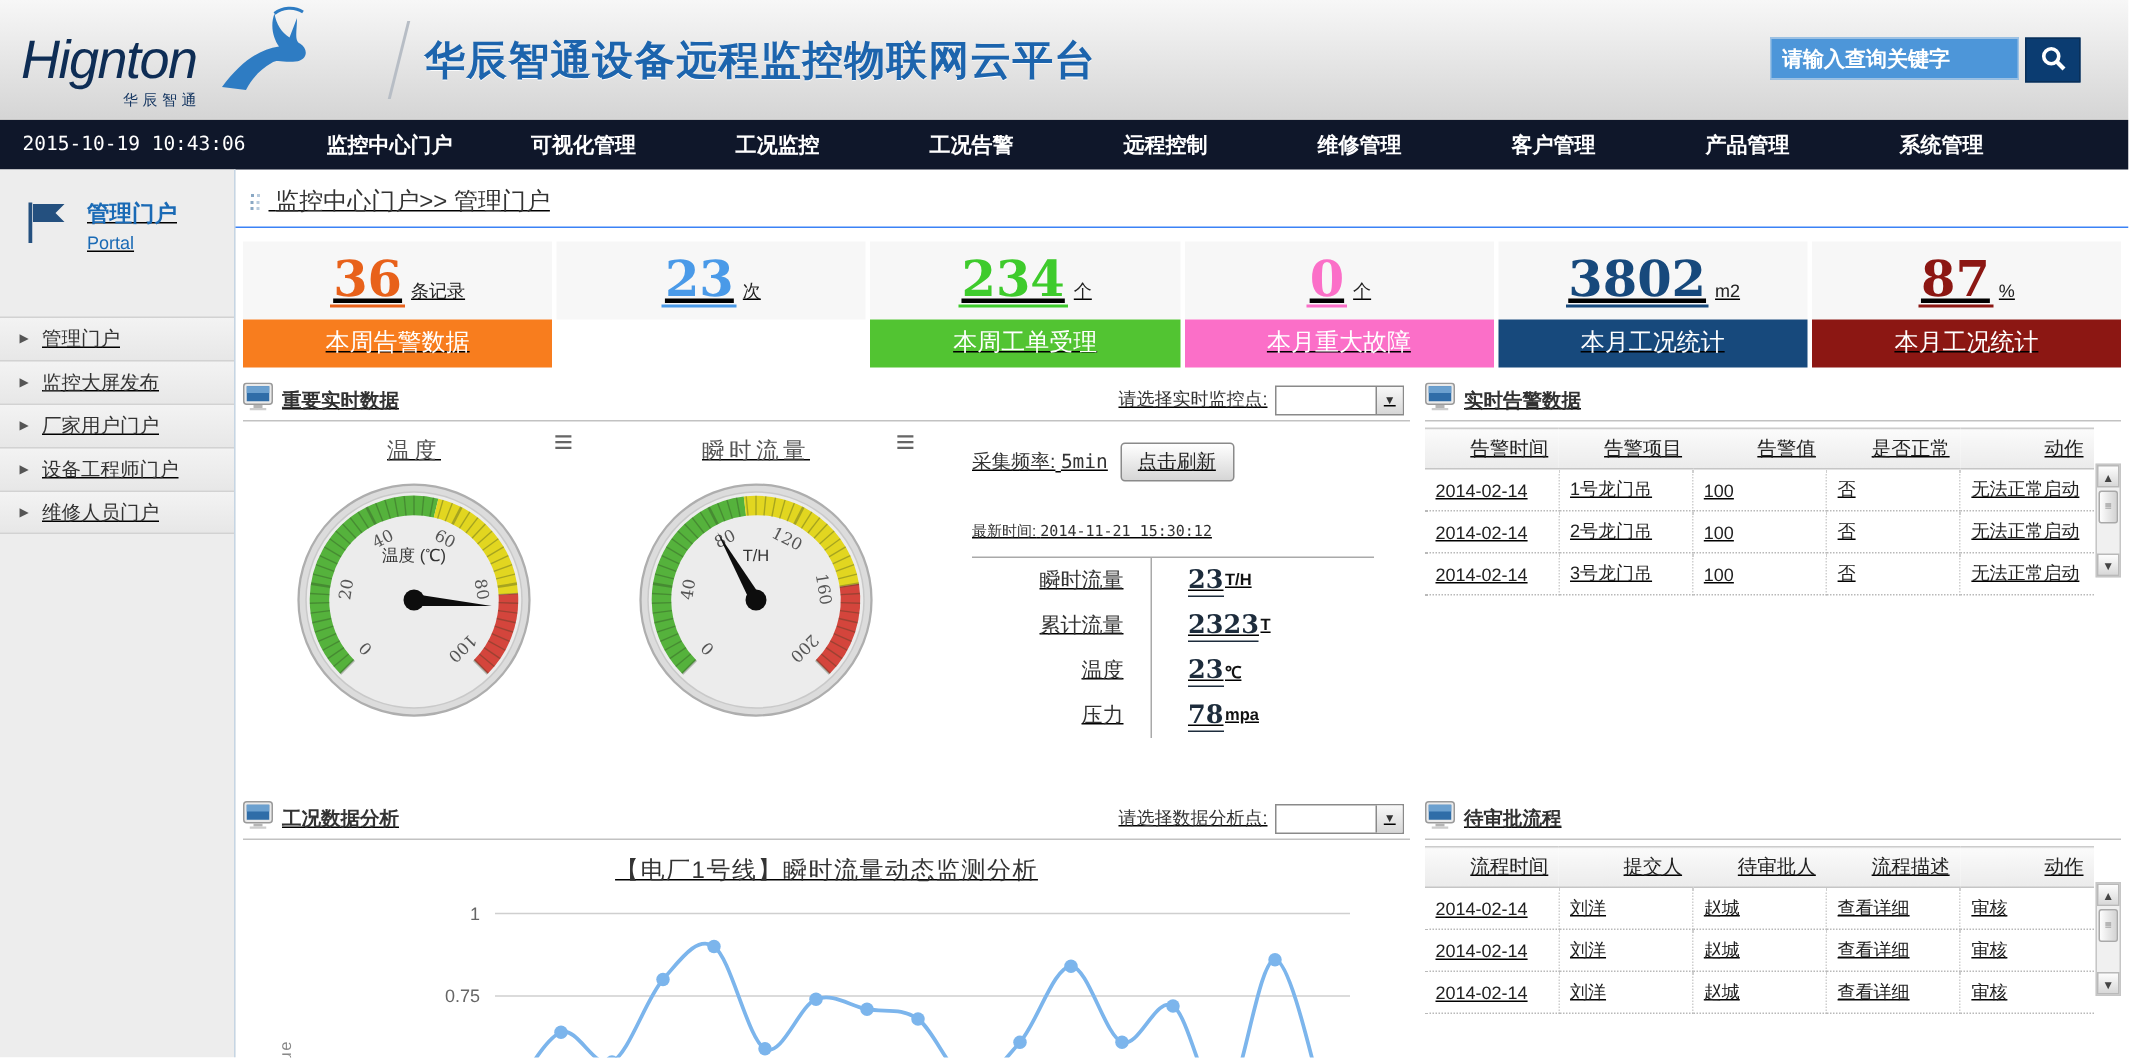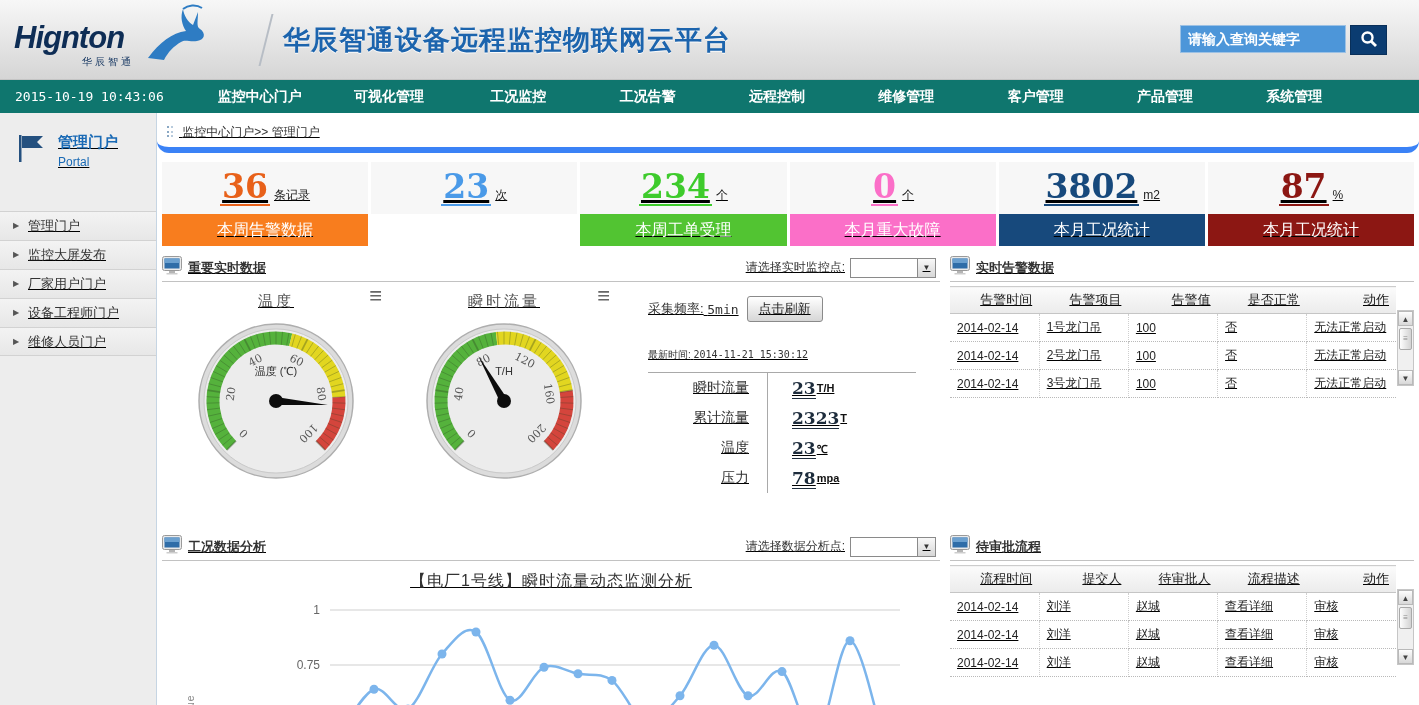--- a/index.html
+++ b/index.html
@@ -3,37 +3,37 @@
 <meta charset="utf-8">
 <style>
   * { margin:0; padding:0; box-sizing:border-box; }
   html,body { width:1419px; height:705px; overflow:hidden; background:#fff;
     font-family:"Liberation Sans", sans-serif; }
 
   
   .top-header { height:80px; background:linear-gradient(#f7f7f7,#d5d5d5);
     border-bottom:1px solid #c4c4c4; display:flex; align-items:center; position:relative; }
   .logo-area { width:265px; padding-left:14px; position:relative; height:100%; }
-  .logo-text { font-size:31px; font-weight:bold; font-style:italic; color:#0e2d55;
+  .logo-text { font-size:36px; font-weight:normal; font-style:italic; color:#0e2d55;
     letter-spacing:-1px; margin-top:22px; line-height:1; }
   .logo-sub { font-size:10px; color:#10325e; letter-spacing:3px; margin:2px 0 0 68px; }
   .antelope { position:absolute; left:140px; top:2px; }
   .logo-divider { width:2px; height:52px; background:#b7bdc5; transform:skewX(-14deg);
     margin-right:16px; }
   .platform-title { font-size:27px; font-weight:bold; color:#1c64ad;
     text-shadow:0 1px 0 rgba(255,255,255,.85); letter-spacing:1px; }
   .search-area { position:absolute; right:32px; top:25px; display:flex; }
   .search-input { width:166px; height:28px; background:#4d96d9; border:1px solid #9cc1e4;
     color:#fff; font-weight:bold; font-size:14px; padding:0 7px; outline:none; }
   .search-input::placeholder { color:#fff; opacity:1; }
   .search-button { width:37px; height:30px; background:#0b3c71; border:1px solid #092f59;
     margin-left:4px; display:flex; align-items:center; justify-content:center; cursor:pointer; }
 
   
-  .main-nav { height:33px; background:#0f766e; display:flex; align-items:center; color:#fff; }
+  .main-nav { height:33px; background:#0f172a; display:flex; align-items:center; color:#fff; }
   .nav-timestamp { width:195px; padding-left:15px; font-size:13px;
     font-family:"DejaVu Sans Mono", monospace; }
   .nav-items { flex:1; display:flex; padding-right:60px; }
   .nav-item { flex:1; text-align:center; font-size:14px; font-weight:bold; cursor:pointer;
     white-space:nowrap; }
 
   
   .layout { display:flex; height:592px;text-decoration:underline; }
   .sidebar { width:157px; background:#ededed; border-right:1px solid #c6d5e3; flex:none; }
   .portal-head { padding:20px 0 0 16px; display:flex; }
@@ -41,22 +41,22 @@
   .portal-title { color:#1a6ab5; font-weight:bold; font-size:15px; }
   .portal-sub { color:#1a6ab5; font-size:12px; margin-top:3px; }
   .side-menu { margin-top:42px; }
   .side-item { height:29px; line-height:28px; border-top:1px solid #d2d2d2;
     background:linear-gradient(#f3f3f3,#e7e7e7); font-size:13px; color:#333;
     padding-left:28px; position:relative; cursor:pointer; }
   .side-item:last-child { border-bottom:1px solid #d2d2d2; }
   .side-item .arr { position:absolute; left:13px; top:0; font-size:8px; color:#555; }
 
   .content { flex:1; display:flex; flex-direction:column; min-width:0; }
-  .breadcrumb { padding:11px 0 6px 10px; font-size:12px; color:#333;
-    border-bottom:6px solid #3b82f6;border-radius:12px; }
+  .breadcrumb { padding:11px 0 6px 10px; font-size:16px; color:#333;
+    border-bottom:1px solid #3b82f6; }
   .bc-icon { display:inline-block; width:6px; height:11px; margin-right:6px;
     border-left:2px dotted #8aa8c4; border-right:2px dotted #b8cbdd; vertical-align:-1px; }
 
   
   .cards { display:flex; gap:3px; margin:9px 5px 0 5px; }
   .card { flex:1; }
   .card-top { height:52px; background:#f7f7f7; display:flex; align-items:center;
     justify-content:center; }
   .card-num { font-family:"DejaVu Serif", serif; font-size:33px; font-weight:bold;
     line-height:1; border-bottom:2px solid currentColor; padding:0 2px 1px; cursor:pointer; }

